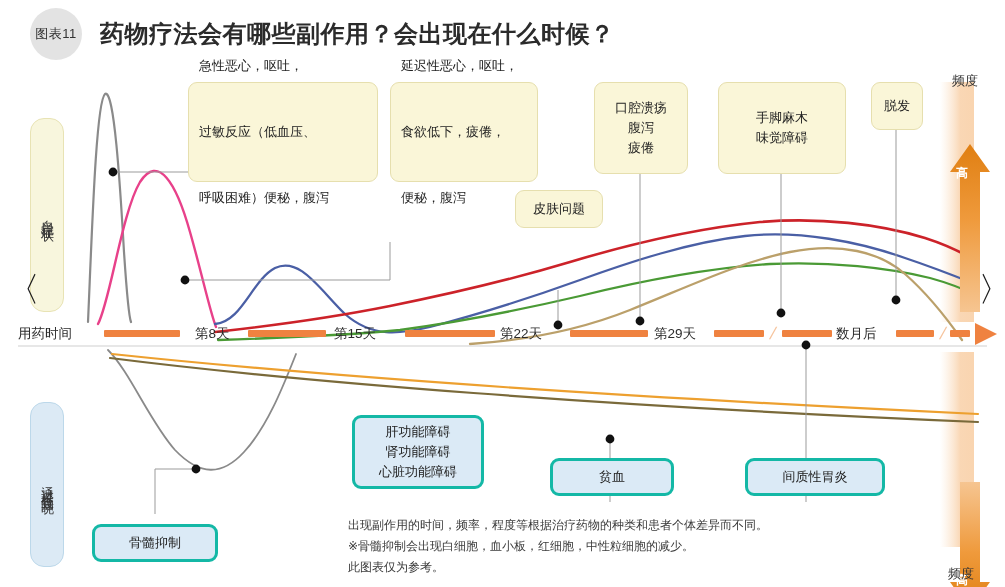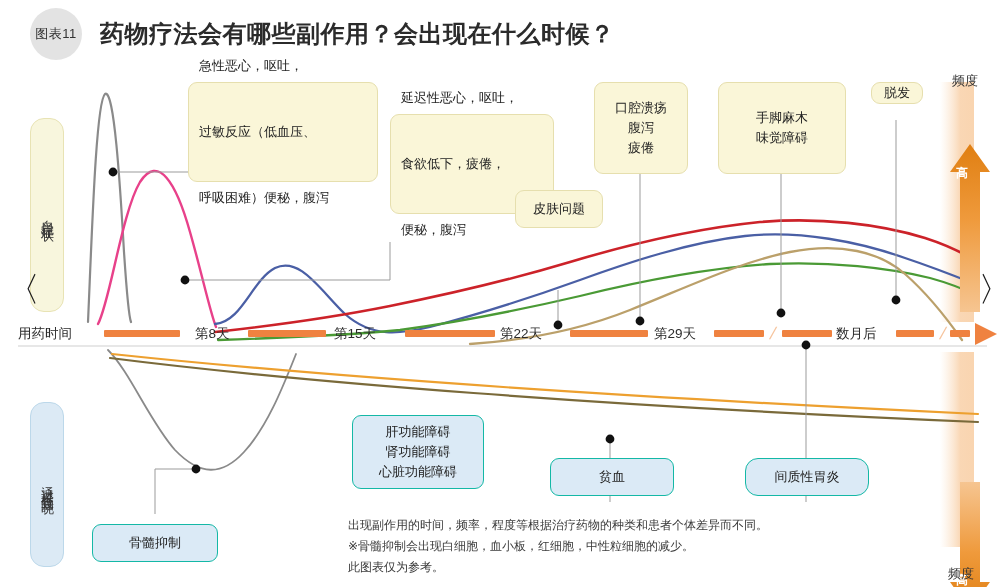--- a/index.html
+++ b/index.html
@@ -55,21 +55,21 @@
   
   .callout {
     position: absolute;
     border-radius: 9px;
     display: flex; flex-direction: column;
     align-items: center; justify-content: center;
     font-size: 13px; color: #222; line-height: 1.55;
     padding: 6px 10px; text-align: center;
   }
   .callout.yellow { background: #faf6d8; border: 1px solid #e6dfae; }
-  .callout.blue   { background: #dbeaf6; border: 1px solid #14b8a6; }
+  .callout.blue   { background: #dbeaf6; border: 3px solid #14b8a6; }
   .callout.left   { text-align: left; align-items: flex-start; gap: 46px; }
 
   
   #timeline { position: absolute; left: 0; top: 322px; width: 1005px; height: 26px; }
   .tl-label {
     position: absolute; font-size: 13.5px; color: #2b2b2b; white-space: nowrap;
     top: 3px;
   }
   .tl-seg {
     position: absolute; height: 7px; background: #ef8240; top: 8px; border-radius: 1px;
@@ -215,38 +215,38 @@
 
   <div class="chev" id="chev-left">〈</div>
   <div class="chev" id="chev-right">〉</div>
 
   <div class="callout yellow left" id="co-acute" style="left:188px; top:82px; width:190px; height:100px;">
     <span>急性恶心，呕吐，</span>
     <span>过敏反应（低血压、</span>
     <span>呼吸困难）便秘，腹泻</span>
   </div>
 
-  <div class="callout yellow left" id="co-delayed" style="left:390px; top:82px; width:164px; height:100px;margin-top:32px;">
+  <div class="callout yellow left" id="co-delayed" style="left:390px; top:82px; width:148px; height:100px;">
     <span>延迟性恶心，呕吐，</span>
     <span>食欲低下，疲倦，</span>
     <span>便秘，腹泻</span>
   </div>
 
   <div class="callout yellow" id="co-oral" style="left:594px; top:82px; width:94px; height:92px;">
     <span>口腔溃疡</span>
     <span>腹泻</span>
     <span>疲倦</span>
   </div>
 
   <div class="callout yellow" id="co-numbness" style="left:718px; top:82px; width:128px; height:92px;text-align:center;">
     <span>手脚麻木</span>
     <span>味觉障碍</span>
   </div>
 
-  <div class="callout yellow" id="co-hairloss" style="left:871px; top:82px; width:52px; height:22px;">
+  <div class="callout yellow" id="co-hairloss" style="left:871px; top:82px; width:52px; height:48px;">
     <span>脱发</span>
   </div>
 
   <div class="callout yellow" id="co-skin" style="left:515px; top:190px; width:88px; height:38px;">
     <span>皮肤问题</span>
   </div>
 
   <div id="timeline">
     <div class="tl-label" style="left:18px;">用药时间</div>
     <div class="tl-seg" style="left:104px; width:76px;"></div>
@@ -270,21 +270,21 @@
   <div class="callout blue" id="co-organ" style="left:352px; top:415px; width:132px; height:74px;">
     <span>肝功能障碍</span>
     <span>肾功能障碍</span>
     <span>心脏功能障碍</span>
   </div>
 
   <div class="callout blue" id="co-anemia" style="left:550px; top:458px; width:124px; height:38px;">
     <span>贫血</span>
   </div>
 
-  <div class="callout blue" id="co-gastritis" style="left:745px; top:458px; width:124px; height:38px;border-radius:13px;">
+  <div class="callout blue" id="co-gastritis" style="left:745px; top:458px; width:140px; height:38px;">
     <span>间质性胃炎</span>
   </div>
 
   <div class="callout blue" id="co-marrow" style="left:92px; top:524px; width:126px; height:38px;">
     <span>骨髓抑制</span>
   </div>
 
   <div class="freq-label" id="freq-top-label">频度</div>
   <div class="freq-label" id="freq-bottom-label">频度</div>
 

